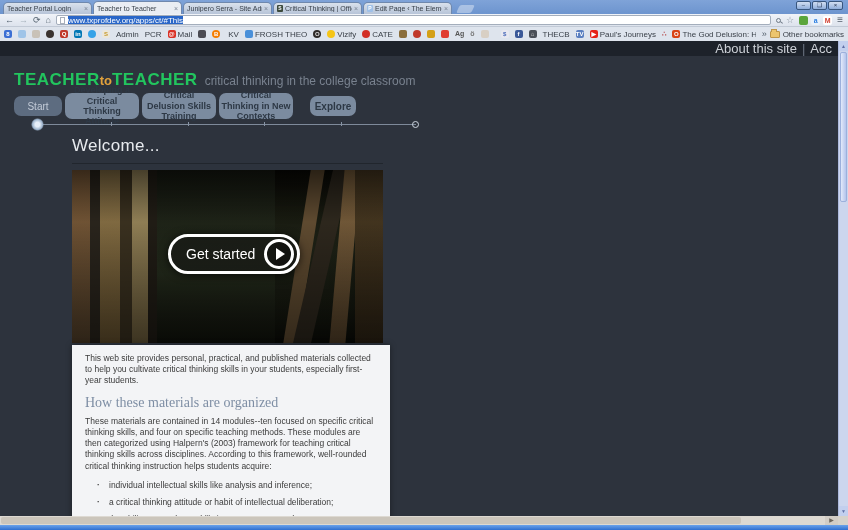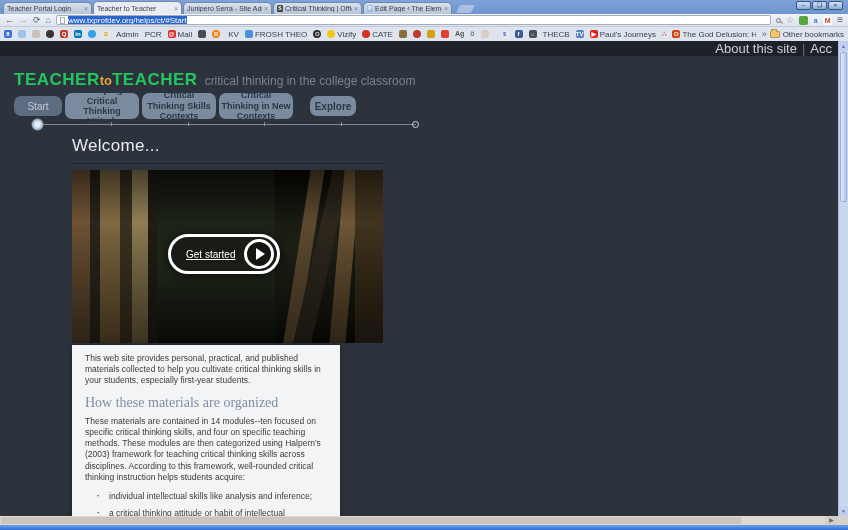--- a/index.html
+++ b/index.html
@@ -102,27 +102,27 @@
   .mid{left:85px;width:118px;background:linear-gradient(180deg,#171a12,#242b1c 60%,#11130c);}
   .r1{right:72px;width:14px;background:#5e4a30;transform:skewX(-9deg);}
   .r2{right:52px;width:18px;background:#2d271d;transform:skewX(-13deg);}
   .r3{right:30px;width:16px;background:linear-gradient(#7a5f3c,#55422a);transform:skewX(-5deg);}
   .r4{right:0;width:28px;background:linear-gradient(#4a3a22,#2e2415);}
   .hero-vignette{position:absolute;inset:0;background:linear-gradient(180deg,rgba(0,0,0,.55),rgba(0,0,0,0) 30%,rgba(0,0,0,.45) 100%);}
 
   .getstarted{position:absolute;left:96px;top:64px;height:40px;border:3px solid #fff;
     border-radius:23px;background:rgba(22,22,22,.5);display:flex;align-items:center;
     padding:0 3px 0 15px;gap:9px;box-shadow:0 1px 8px rgba(0,0,0,.7);cursor:pointer;}
-  .gs-label{color:#fff;font-size:10px;white-space:nowrap;text-decoration:underline;}
+  .gs-label{color:#fff;font-size:14px;white-space:nowrap;}
   .gs-play{width:30px;height:30px;border:3px solid #fff;border-radius:50%;
     background:rgba(8,8,8,.35);display:flex;align-items:center;justify-content:center;flex:none;}
   .gs-tri{width:0;height:0;border-left:9px solid #fff;border-top:6px solid transparent;
     border-bottom:6px solid transparent;margin-left:2px;}
 
-  .panel{position:absolute;top:304px;left:72px;width:268px;height:185px;background:#f3f4f6;
+  .panel{position:absolute;top:304px;left:72px;width:318px;height:185px;background:#f3f4f6;
     padding:8px 13px;color:#3b3b3b;font-size:8.5px;line-height:1.3;overflow:hidden;
     box-shadow:0 0 6px rgba(0,0,0,.4);}
   .panel p{margin:0 0 2px;}
   .section-heading{font-family:"Liberation Serif",serif;font-weight:normal;color:#7e8ea4;
     font-size:14px;margin:8px 0 4px;}
   .bullets{list-style:none;margin:8px 0 0;padding:0 0 0 24px;}
   .bullets li{margin-bottom:6px;position:relative;}
   .bullets li::before{content:"\00B7";position:absolute;left:-12px;font-weight:bold;}
 
   
@@ -178,21 +178,21 @@
     <span class="win-btn">×</span>
   </div>
 
   <div class="toolbar">
     <span class="nav-glyph">←</span>
     <span class="nav-glyph disabled">→</span>
     <span class="nav-glyph">⟳</span>
     <span class="nav-glyph">⌂</span>
     <div class="omnibox">
       <span class="page-mini-icon"></span>
-      <span class="url-selected">www.txprofdev.org/helps/ct/#Start</span>
+      <span class="url-selected">www.txprofdev.org/apps/ct/#This</span>
     </div>
     <span class="magnifier"></span>
     <span class="star-glyph">☆</span>
     <div class="ext-box">
         <span class="ext-icon" style="background: rgb(90, 165, 60); color: rgb(255, 255, 255);"></span>
         <span class="ext-icon" style="background: rgb(233, 241, 251); color: rgb(42, 125, 224);">a</span>
         <span class="ext-icon" style="background: rgb(255, 255, 255); color: rgb(210, 63, 49);">M</span>
       </div>
     <span class="menu-glyph">≡</span>
   </div>
@@ -322,21 +322,21 @@
     <span>Acc</span>
   </div>
 
   <div class="brand">
     <span class="brand-word">TEACHER</span><span class="brand-to">to</span><span class="brand-word">TEACHER</span><span class="brand-tag">critical thinking in the college classroom</span>
   </div>
 
   <div class="nav-row">
       <div class="nav-btn nav-start">Start</div>
       <div class="nav-btn nav-module">Developing a Critical Thinking Attitude</div>
-      <div class="nav-btn nav-module">Critical Thinking Skills Contexts</div>
+      <div class="nav-btn nav-module">Critical Delusion Skills Training</div>
       <div class="nav-btn nav-module">Critical Thinking in New Contexts</div>
       <div class="nav-btn nav-explore">Explore</div>
     </div>
 
   <div class="progress">
     <span class="progress-line"></span>
     <span class="progress-dot"></span>
     <span class="progress-tick" style="left:111px"></span>
     <span class="progress-tick" style="left:188px"></span>
     <span class="progress-tick" style="left:264px"></span>

